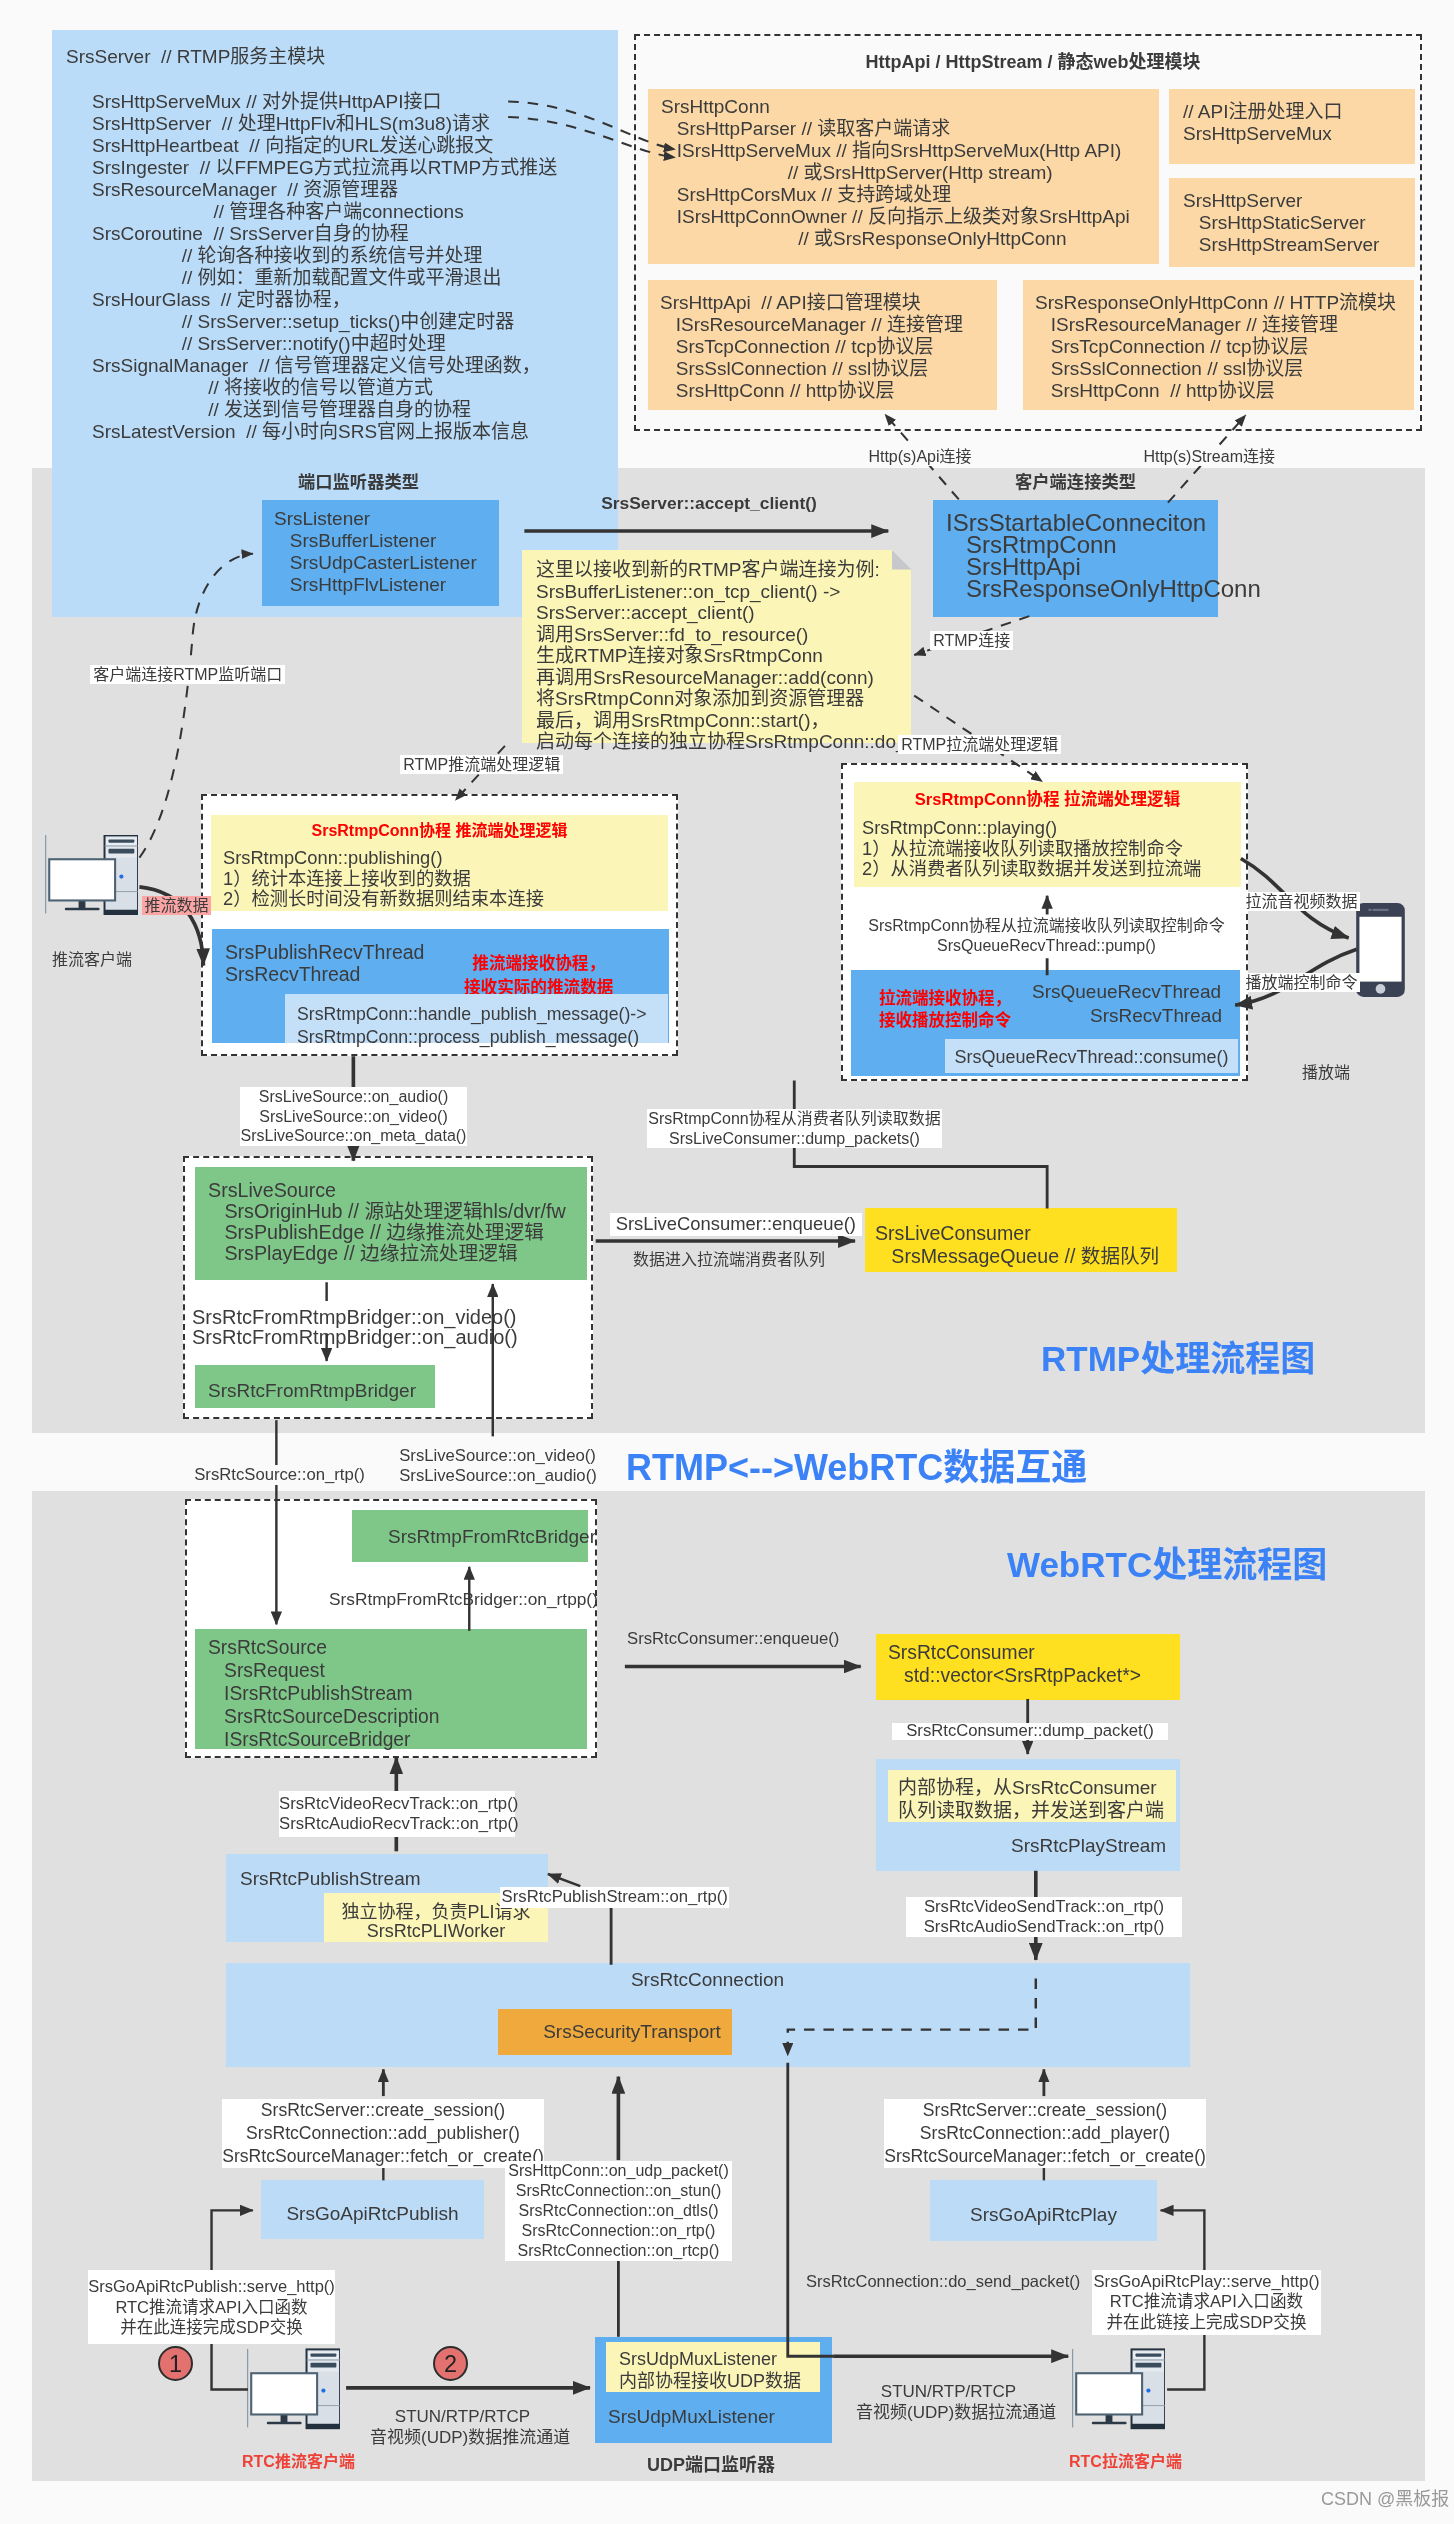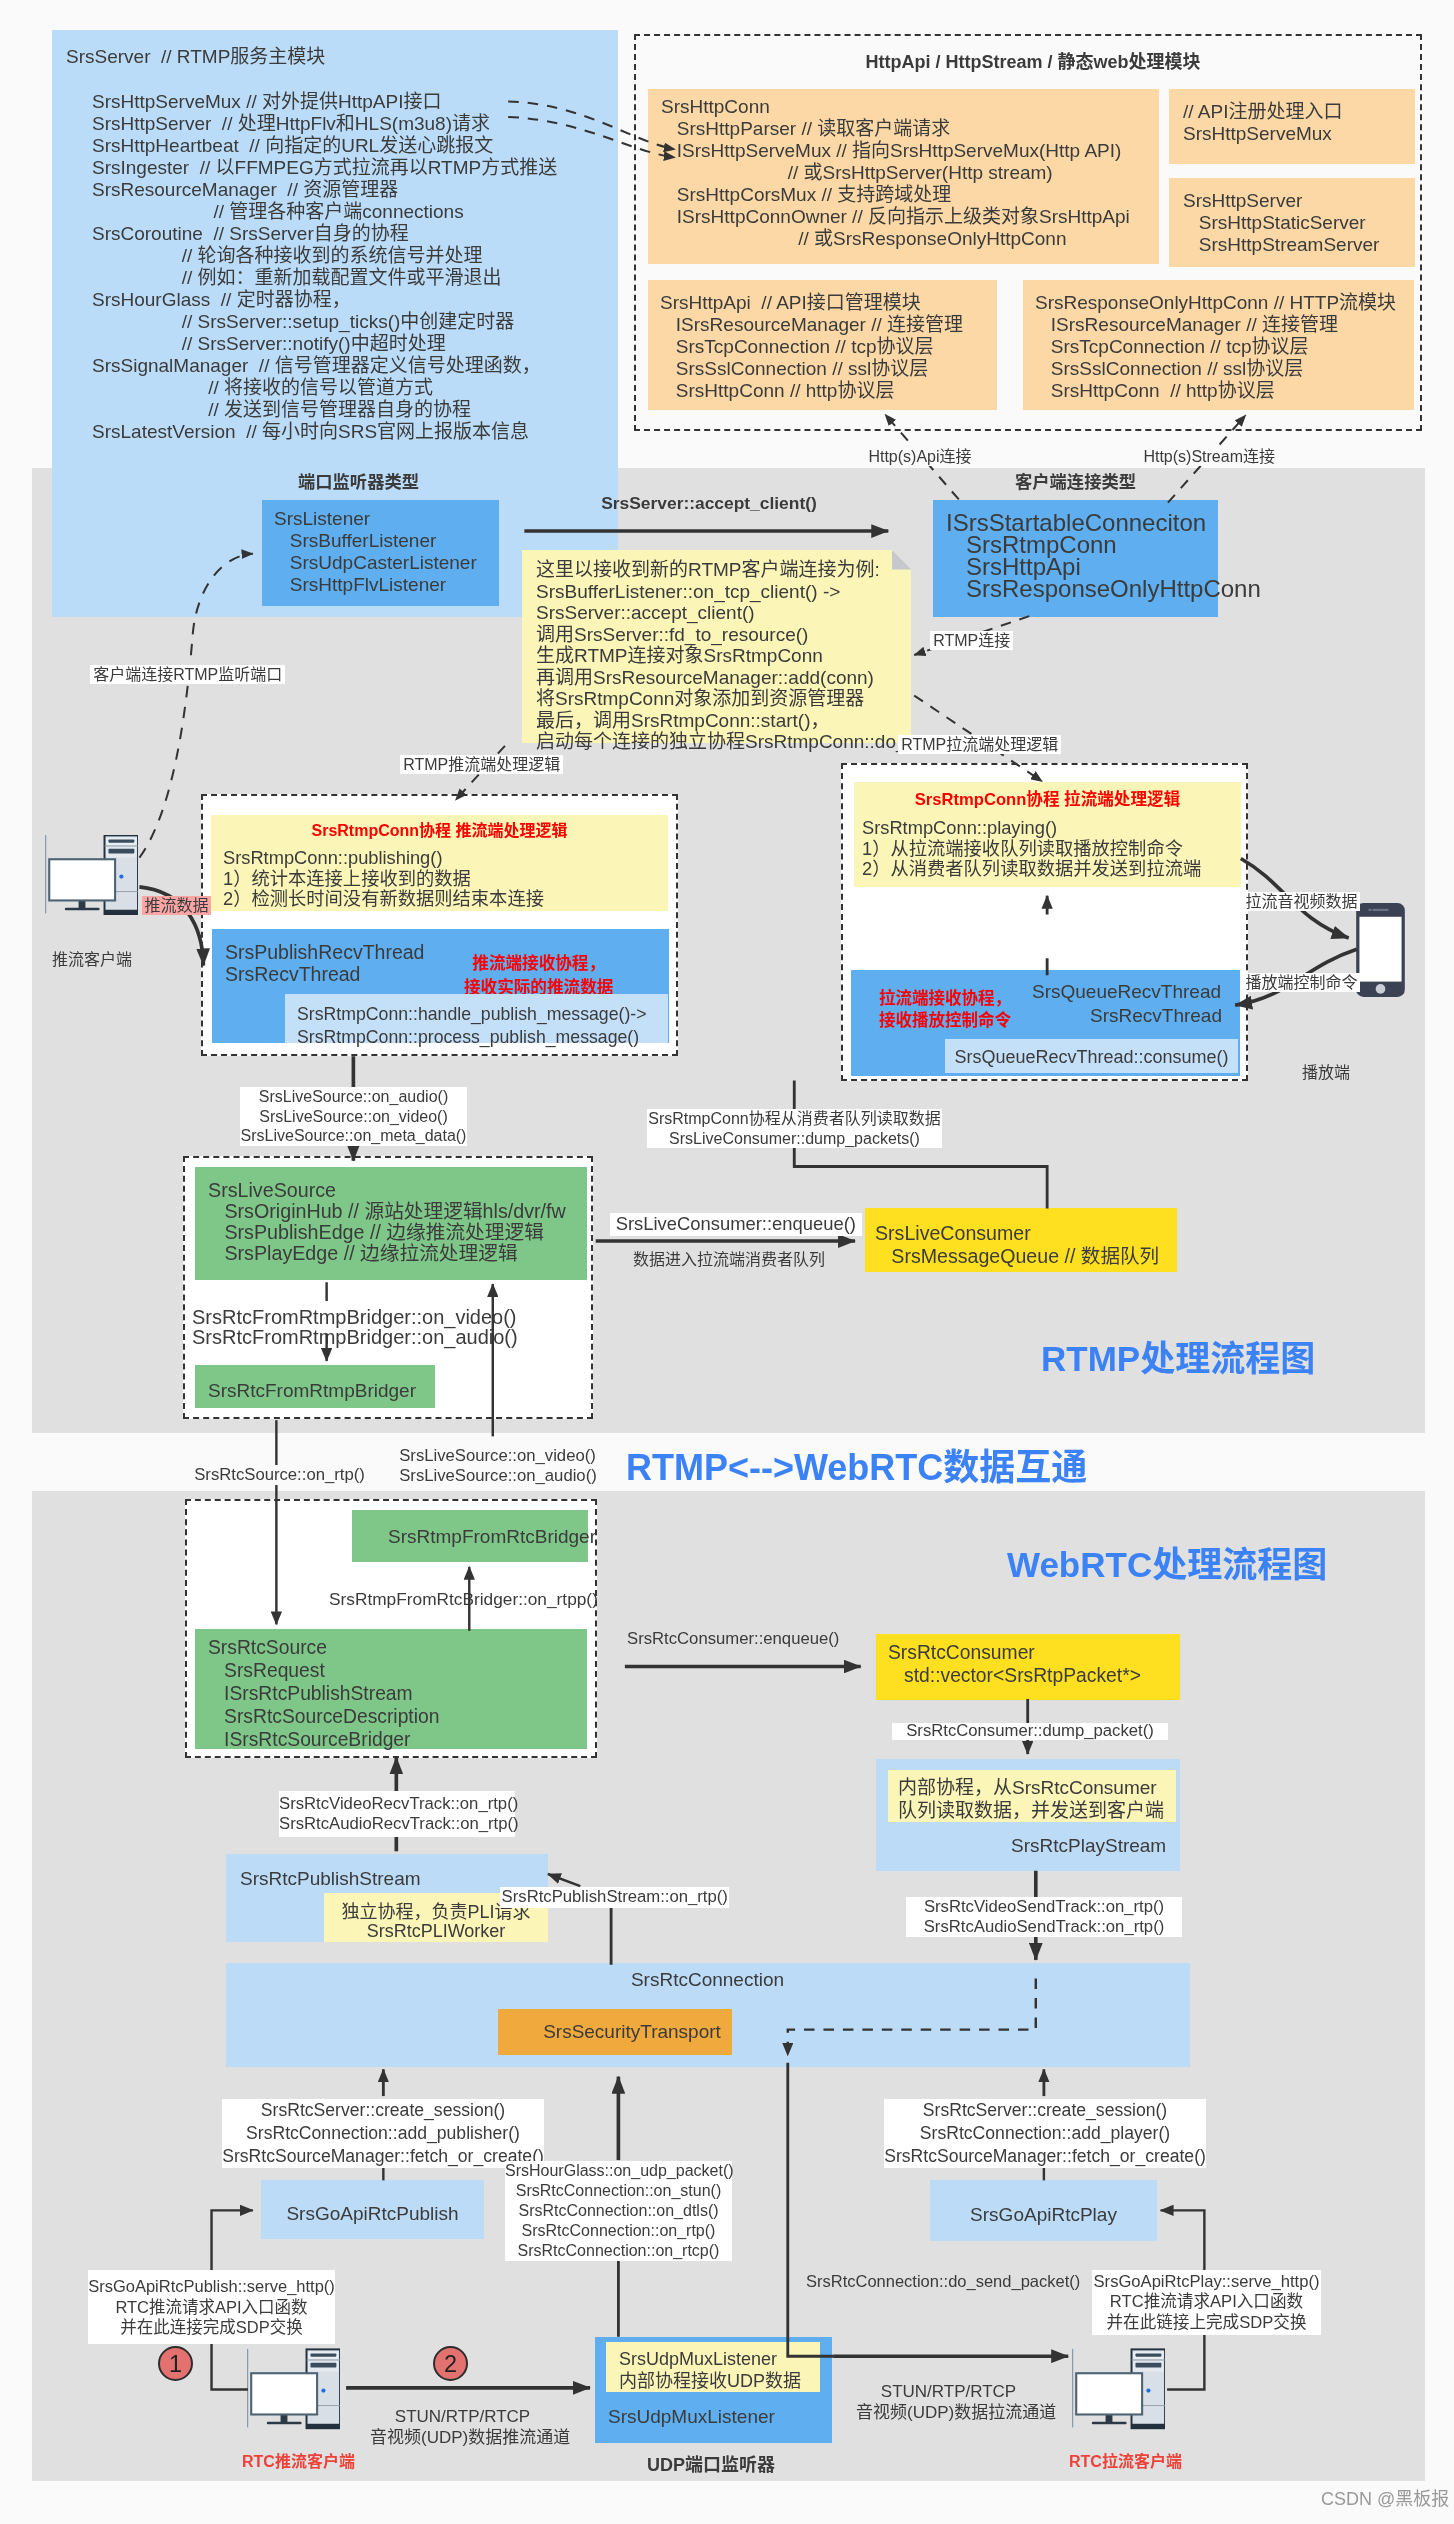--- a/index.html
+++ b/index.html
@@ -69,20 +69,21 @@
 <div class="abs txt" style="left:225px;top:943px;font-size:19.5px;">SrsPublishRecvThread</div>
 <div class="abs txt" style="left:225px;top:965px;font-size:19.5px;">SrsRecvThread</div>
 <div class="abs txt b red2 ctr" style="left:464px;top:952px;font-size:16.6px;line-height:23.5px;"><div>推流端接收协程，</div><div>接收实际的推流数据</div></div>
 <div class="abs" style="left:285px;top:994px;width:383px;height:49px;background:#c4e0f9;"></div>
 <div class="abs txt" style="left:297px;top:1003px;font-size:17.7px;line-height:23px;"><div>SrsRtmpConn::handle_publish_message()-&gt;</div><div>SrsRtmpConn::process_publish_message()</div></div>
 
 <div class="abs" style="left:841px;top:763px;width:407px;height:318px;border:2px dashed #333;background:#ffffff;"></div>
 <div class="abs" style="left:854px;top:782px;width:387px;height:105px;background:#fbf5b8;"></div>
 <div class="abs txt b red2 ctr" style="left:854px;top:792px;width:387px;font-size:16.6px;">SrsRtmpConn协程 拉流端处理逻辑</div>
 <div class="abs txt" style="left:862px;top:818px;font-size:18.3px;line-height:20.5px;"><div>SrsRtmpConn::playing()</div><div>1）从拉流端接收队列读取播放控制命令</div><div>2）从消费者队列读取数据并发送到拉流端</div></div>
+<div class="abs txt ctr" style="left:851px;top:916px;width:391px;font-size:16px;line-height:20px;"><div>SrsRtmpConn协程从拉流端接收队列读取控制命令</div><div>SrsQueueRecvThread::pump()</div></div>
 <div class="abs" style="left:851px;top:970px;width:389px;height:106px;background:#5eaef0;"></div>
 <div class="abs txt b red2" style="left:879px;top:987px;font-size:16.5px;line-height:22px;"><div>拉流端接收协程，</div><div>接收播放控制命令</div></div>
 <div class="abs txt" style="left:1032px;top:982px;font-size:19px;">SrsQueueRecvThread</div>
 <div class="abs txt" style="left:1090px;top:1006px;font-size:19px;">SrsRecvThread</div>
 <div class="abs" style="left:945px;top:1039px;width:293px;height:34px;background:#c4e0f9;"></div>
 <div class="abs txt ctr" style="left:945px;top:1048px;width:293px;font-size:18px;">SrsQueueRecvThread::consume()</div>
 
 <div class="abs txt lbl" style="left:866px;top:447px;font-size:16px;background:#fafafa;padding:1.6px 2.4px;">Http(s)Api连接</div>
 <div class="abs txt lbl" style="left:1141px;top:447px;font-size:16px;background:#fafafa;padding:1.6px 2.4px;">Http(s)Stream连接</div>
 <div class="abs txt lbl" style="left:90px;top:665px;font-size:16px;background:#ffffff;padding:1.6px 3.2px;">客户端连接RTMP监听端口</div>
@@ -140,21 +141,21 @@
 <div class="abs txt ctr" style="left:324px;top:1903px;width:224px;font-size:18px;line-height:19px;"><div>独立协程，负责PLI请求</div><div>SrsRtcPLIWorker</div></div>
 <div class="abs txt lbl" style="left:500px;top:1887px;font-size:16.7px;background:#ffffff;padding:2.4px 1.6px 1.6px 1.6px;">SrsRtcPublishStream::on_rtp()</div>
 
 <div class="abs" style="left:226px;top:1963px;width:964px;height:104px;background:#bcdbf7;"></div>
 <div class="abs txt ctr" style="left:225px;top:1970px;width:965px;font-size:19px;">SrsRtcConnection</div>
 <div class="abs" style="left:498px;top:2009px;width:234px;height:46px;background:#f0a93c;"></div>
 <div class="abs txt ctr" style="left:498px;top:2022px;width:268px;font-size:19px;">SrsSecurityTransport</div>
 
 <div class="abs txt lbl ctr" style="left:222px;top:2099px;width:322px;font-size:17.6px;line-height:23px;background:#ffffff;"><div>SrsRtcServer::create_session()</div><div>SrsRtcConnection::add_publisher()</div><div>SrsRtcSourceManager::fetch_or_create()</div></div>
 <div class="abs txt lbl ctr" style="left:884px;top:2099px;width:322px;font-size:17.6px;line-height:23px;background:#ffffff;"><div>SrsRtcServer::create_session()</div><div>SrsRtcConnection::add_player()</div><div>SrsRtcSourceManager::fetch_or_create()</div></div>
-<div class="abs txt lbl ctr" style="left:505px;top:2161px;width:227px;font-size:16px;line-height:20px;background:#ffffff;"><div>SrsHourGlass::on_udp_packet()</div><div>SrsRtcConnection::on_stun()</div><div>SrsRtcConnection::on_dtls()</div><div>SrsRtcConnection::on_rtp()</div><div>SrsRtcConnection::on_rtcp()</div></div>
+<div class="abs txt lbl ctr" style="left:505px;top:2161px;width:227px;font-size:16px;line-height:20px;background:#ffffff;"><div>SrsHttpConn::on_udp_packet()</div><div>SrsRtcConnection::on_stun()</div><div>SrsRtcConnection::on_dtls()</div><div>SrsRtcConnection::on_rtp()</div><div>SrsRtcConnection::on_rtcp()</div></div>
 
 <div class="abs" style="left:261px;top:2180px;width:223px;height:59px;background:#bcdbf7;"></div>
 <div class="abs txt ctr" style="left:261px;top:2204px;width:223px;font-size:19px;">SrsGoApiRtcPublish</div>
 <div class="abs" style="left:930px;top:2180px;width:227px;height:61px;background:#bcdbf7;"></div>
 <div class="abs txt ctr" style="left:930px;top:2205px;width:227px;font-size:19px;">SrsGoApiRtcPlay</div>
 
 <div class="abs txt lbl ctr" style="left:88px;top:2270px;width:247px;font-size:16.5px;line-height:20.5px;background:#ffffff;padding:6px 0;"><div>SrsGoApiRtcPublish::serve_http()</div><div>RTC推流请求API入口函数</div><div>并在此连接完成SDP交换</div></div>
 <div class="abs txt lbl ctr" style="left:1092px;top:2270px;width:229px;font-size:16.6px;line-height:20.5px;background:#ffffff;padding:1.6px 0;"><div>SrsGoApiRtcPlay::serve_http()</div><div>RTC推流请求API入口函数</div><div>并在此链接上完成SDP交换</div></div>
 <div class="abs txt" style="left:806px;top:2273px;font-size:16.5px;">SrsRtcConnection::do_send_packet()</div>
 

